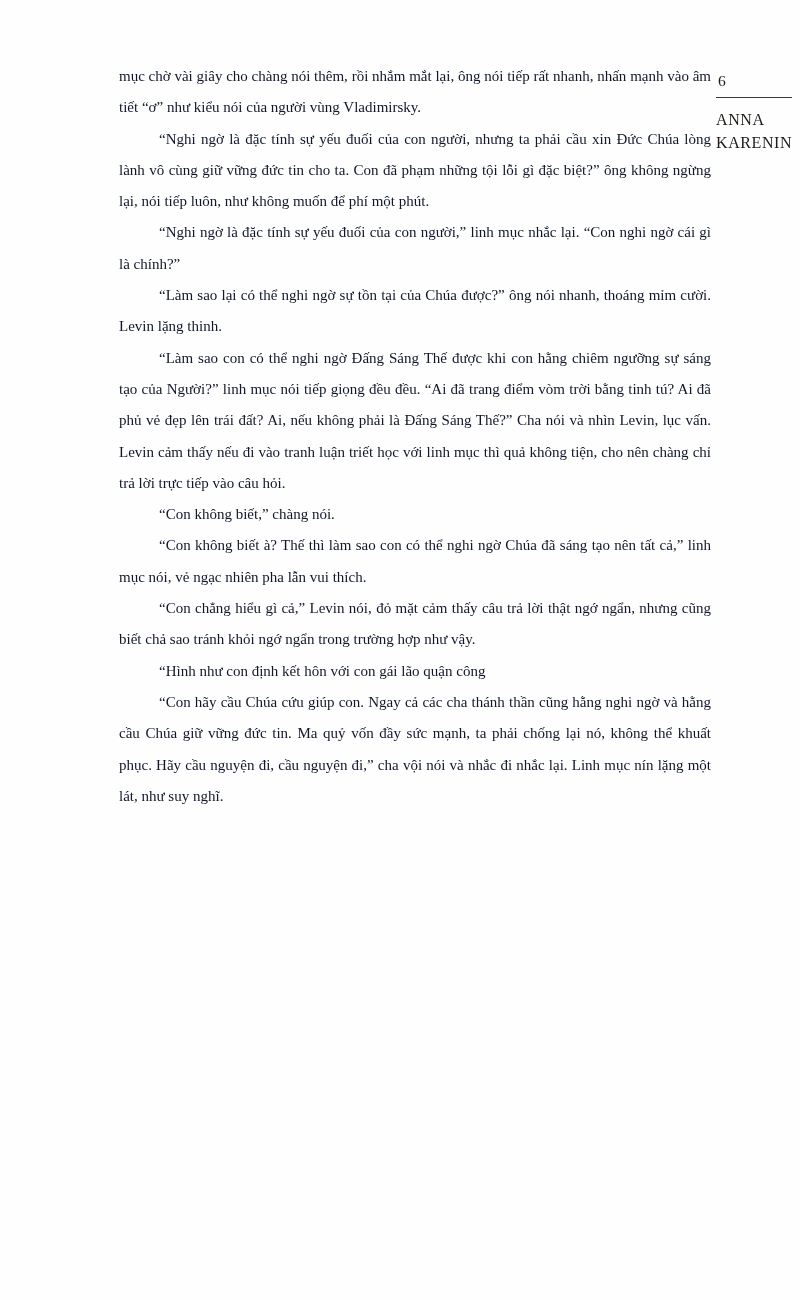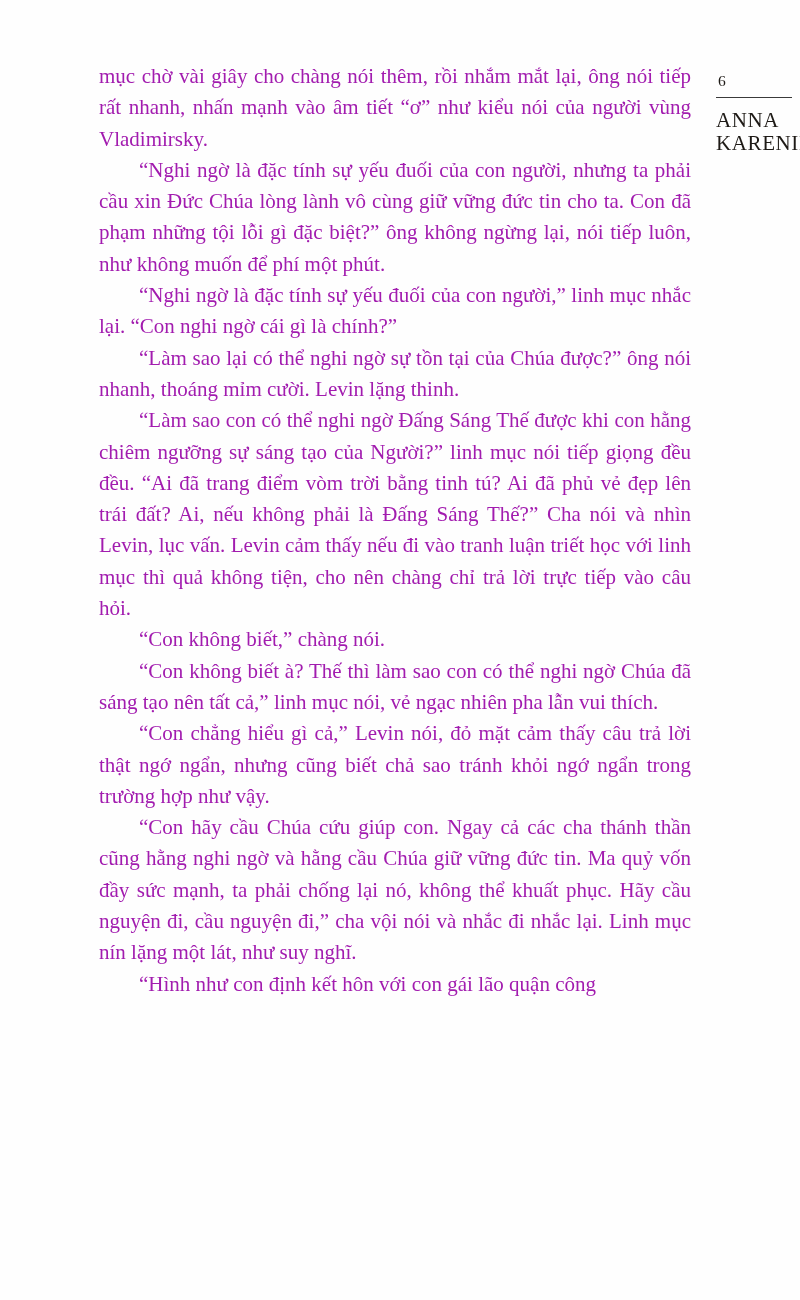--- a/index.html
+++ b/index.html
@@ -9,26 +9,26 @@
   .page {
     position: relative;
     width: 800px;
     height: 1300px;
     background: #fefefe;
     overflow: hidden;
     font-family: "Liberation Serif", "DejaVu Serif", serif;
   }
   .text-block {
     position: absolute;
-    left: 99px;
+    left: 119px;
     top: 61px;
     width: 592px;
-    font-size: 21px;
+    font-size: 15px;
     line-height: 31.3px;
-    color: #a21caf;
+    color: #0f172a;
     text-align: justify;
   }
   .para {
     margin: 0;
     padding: 0;
   }
   .para.indent {
     text-indent: 40px;
   }
   .running-head {
@@ -43,21 +43,21 @@
     padding-left: 2px;
     letter-spacing: 1px;
   }
   .header-rule {
     border: none;
     border-top: 1.5px solid #3a3a3a;
     margin: 7px 0 11px 0;
     width: 76px;
   }
   .running-title {
-    font-size: 21px;
+    font-size: 16px;
     line-height: 22.5px;
     letter-spacing: 0.6px;
   }
 </style>
 </head>
 <body>
 
 <div class="page">
 
   <header class="running-head">
@@ -71,17 +71,17 @@
 
   <main class="text-block">
       <p class="para">mục chờ vài giây cho chàng nói thêm, rồi nhắm mắt lại, ông nói tiếp rất nhanh, nhấn mạnh vào âm tiết “ơ” như kiểu nói của người vùng Vladimirsky.</p>
       <p class="para indent">“Nghi ngờ là đặc tính sự yếu đuối của con người, nhưng ta phải cầu xin Đức Chúa lòng lành vô cùng giữ vững đức tin cho ta. Con đã phạm những tội lỗi gì đặc biệt?” ông không ngừng lại, nói tiếp luôn, như không muốn để phí một phút.</p>
       <p class="para indent">“Nghi ngờ là đặc tính sự yếu đuối của con người,” linh mục nhắc lại. “Con nghi ngờ cái gì là chính?”</p>
       <p class="para indent">“Làm sao lại có thể nghi ngờ sự tồn tại của Chúa được?” ông nói nhanh, thoáng mỉm cười. Levin lặng thinh.</p>
       <p class="para indent">“Làm sao con có thể nghi ngờ Đấng Sáng Thế được khi con hằng chiêm ngưỡng sự sáng tạo của Người?” linh mục nói tiếp giọng đều đều. “Ai đã trang điểm vòm trời bằng tinh tú? Ai đã phủ vẻ đẹp lên trái đất? Ai, nếu không phải là Đấng Sáng Thế?” Cha nói và nhìn Levin, lục vấn. Levin cảm thấy nếu đi vào tranh luận triết học với linh mục thì quả không tiện, cho nên chàng chỉ trả lời trực tiếp vào câu hỏi.</p>
       <p class="para indent">“Con không biết,” chàng nói.</p>
       <p class="para indent">“Con không biết à? Thế thì làm sao con có thể nghi ngờ Chúa đã sáng tạo nên tất cả,” linh mục nói, vẻ ngạc nhiên pha lẫn vui thích.</p>
       <p class="para indent">“Con chẳng hiểu gì cả,” Levin nói, đỏ mặt cảm thấy câu trả lời thật ngớ ngẩn, nhưng cũng biết chả sao tránh khỏi ngớ ngẩn trong trường hợp như vậy.</p>
+      <p class="para indent">“Hình như con định kết hôn với con gái lão quận công</p>
       <p class="para indent">“Con hãy cầu Chúa cứu giúp con. Ngay cả các cha thánh thần cũng hằng nghi ngờ và hằng cầu Chúa giữ vững đức tin. Ma quỷ vốn đầy sức mạnh, ta phải chống lại nó, không thể khuất phục. Hãy cầu nguyện đi, cầu nguyện đi,” cha vội nói và nhắc đi nhắc lại. Linh mục nín lặng một lát, như suy nghĩ.</p>
-      <p class="para indent">“Hình như con định kết hôn với con gái lão quận công</p>
     </main>
 
 </div>
 
 </body></html>

